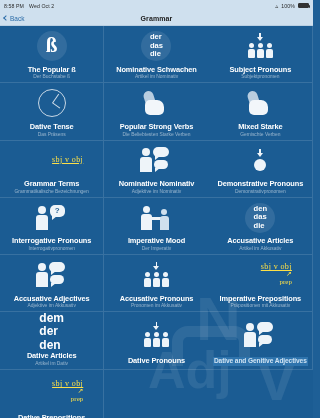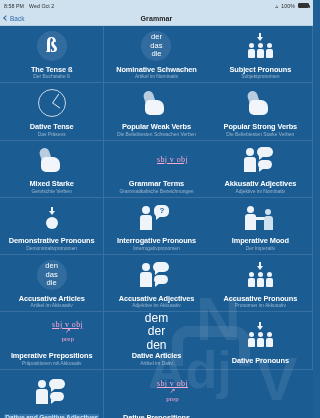--- a/index.html
+++ b/index.html
@@ -102,21 +102,21 @@
 
   
   .disc {
     width: 30px; height: 30px; border-radius: 50%;
     background: rgba(255,255,255,.10);
     display: flex; align-items: center; justify-content: center;
     flex-direction: column;
   }
   .bigglyph { font-size: 21px; color: #fff; font-weight: bold; line-height: 1; font-family: "Liberation Serif", serif; }
   .wordstack {
-    font-size: 7.6px; line-height: 1.12; color: #fff; font-weight: normal; text-align: center;
+    font-size: 7.6px; line-height: 1.12; color: #fff; font-weight: bold; text-align: left;
   }
   .clockface {
     width: 28px; height: 28px; border-radius: 50%;
     border: 1.1px solid rgba(255,255,255,.75);
     position: relative;
   }
   .clockface:before, .clockface:after {
     content:""; position:absolute; background: rgba(255,255,255,.8);
     left: 50%; bottom: 50%; transform-origin: bottom center;
   }
@@ -174,21 +174,21 @@
      border-top:4px solid #eef4f9; border-right:5px solid transparent; }
 
   .imper { position: relative; width: 30px; height: 25px; }
   .im-a-head{position:absolute;left:2px;top:1px;width:7px;height:7px;border-radius:50%;background:#eef4f9;}
   .im-a-body{position:absolute;left:0px;top:9px;width:11px;height:16px;border-radius:3px 3px 0 0;background:#eef4f9;}
   .im-arm{position:absolute;left:9px;top:12px;width:12px;height:3px;border-radius:2px;background:#eef4f9;}
   .im-b-head{position:absolute;left:20px;top:4px;width:6px;height:6px;border-radius:50%;background:#cfe0ee;}
   .im-b-body{position:absolute;left:19px;top:11px;width:9px;height:14px;border-radius:3px 3px 0 0;background:#cfe0ee;}
 
   .formula {
-    color: #f9a8d4; text-align: center; line-height: 1.1;
+    color: #fde047; text-align: right; line-height: 1.1;
     font-family: "Liberation Serif", serif;
     padding-left: 32px;
   }
   .f-top { font-size: 8px; text-decoration: underline; letter-spacing: .4px; }
   .f-hook { font-size: 7px; margin-top: -1px; }
   .f-bot { font-size: 7px; }
 
   
   .watermark {
     position: absolute; inset: 0;
@@ -244,21 +244,21 @@
       <div class="wm wm-adj">Adj</div>
       <div class="wm wm-v">V</div>
     </div>
 
     <div class="cell">
       <div class="art">
         <div class="disc">
           <span class="bigglyph">ß</span>
         </div>
       </div>
-      <div class="title">The Tense ß</div>
+      <div class="title">The Popular ß</div>
       <div class="sub">Der Buchstabe ß</div>
     </div>
 
     <div class="cell">
       <div class="art">
         <div class="disc">
           <div class="wordstack">der<br>das<br>die</div>
         </div>
       </div>
       <div class="title">Nominative Schwachen</div>
@@ -291,30 +291,20 @@
     </div>
 
     <div class="cell">
       <div class="art">
         <div class="clockface"></div>
       </div>
       <div class="title">Dative Tense</div>
       <div class="sub">Das Präsens</div>
     </div>
 
-    <div class="cell">
-      <div class="art">
-        <div class="thumb">
-          <div class="up"></div>
-          <div class="fist"></div>
-        </div>
-      </div>
-      <div class="title">Popular Weak Verbs</div>
-      <div class="sub">Die Beliebtesten Schwachen Verben</div>
-    </div>
 
     <div class="cell">
       <div class="art">
         <div class="thumb">
           <div class="up"></div>
           <div class="fist"></div>
         </div>
       </div>
       <div class="title">Popular Strong Verbs</div>
       <div class="sub">Die Beliebtesten Starke Verben</div>
@@ -344,21 +334,21 @@
 
     <div class="cell">
       <div class="art">
         <div class="speaker">
           <div class="sp-head"></div>
           <div class="sp-body"></div>
           <div class="bub1"></div>
           <div class="bub2"></div>
         </div>
       </div>
-      <div class="title">Akkusativ Adjectives</div>
+      <div class="title">Nominative Nominativ</div>
       <div class="sub">Adjektive im Nominativ</div>
     </div>
 
     <div class="cell">
       <div class="art">
         <div class="arrowgroup">
           <div class="arrow-stem"></div>
           <div class="arrow-dn"></div>
           <div class="bigdot" style="margin-top:2px"></div>
         </div>

